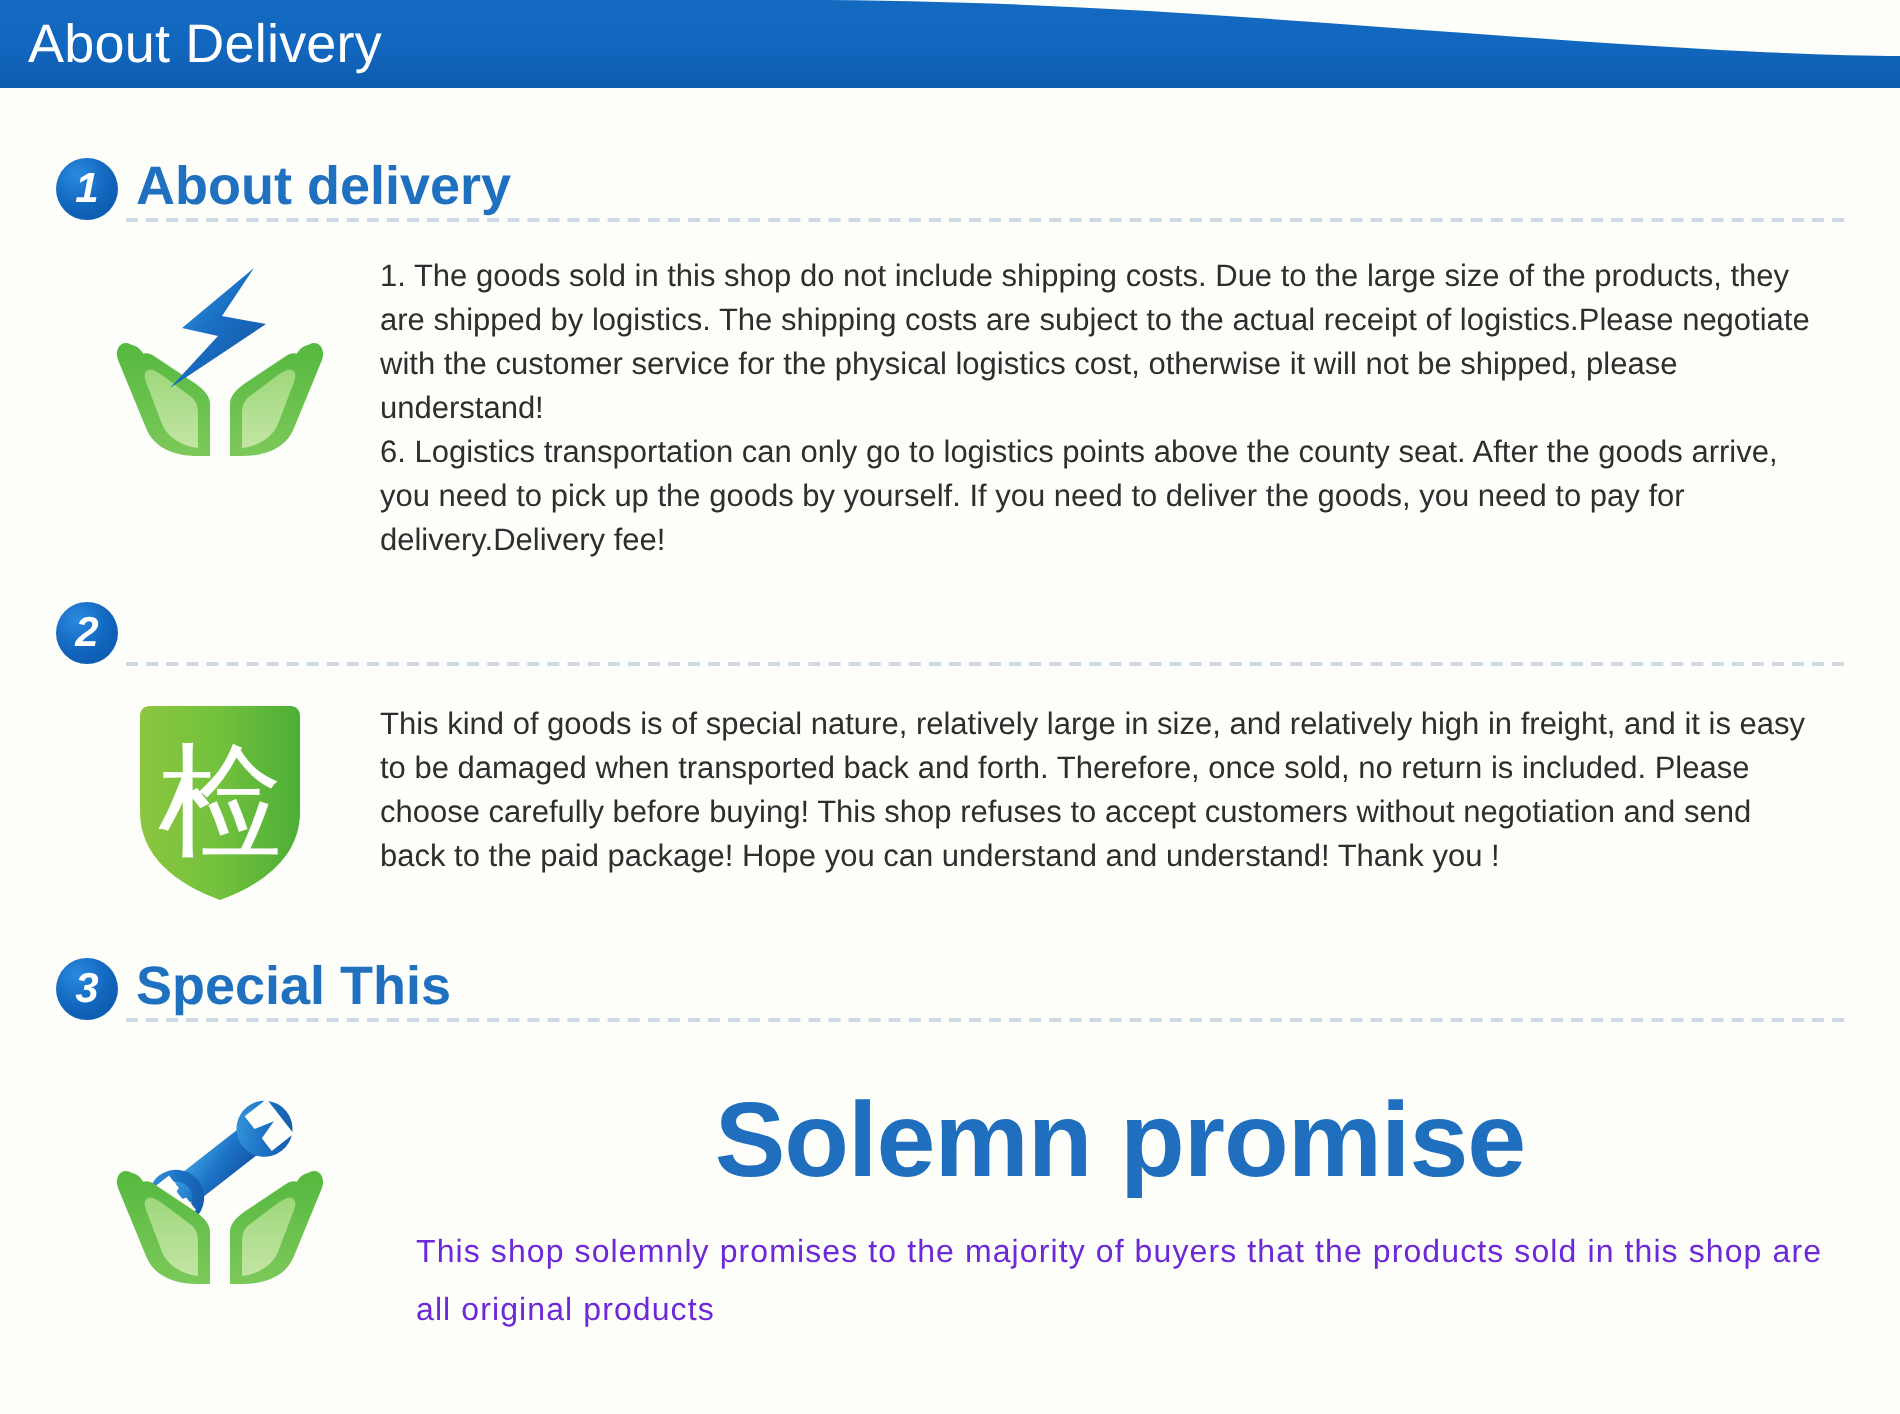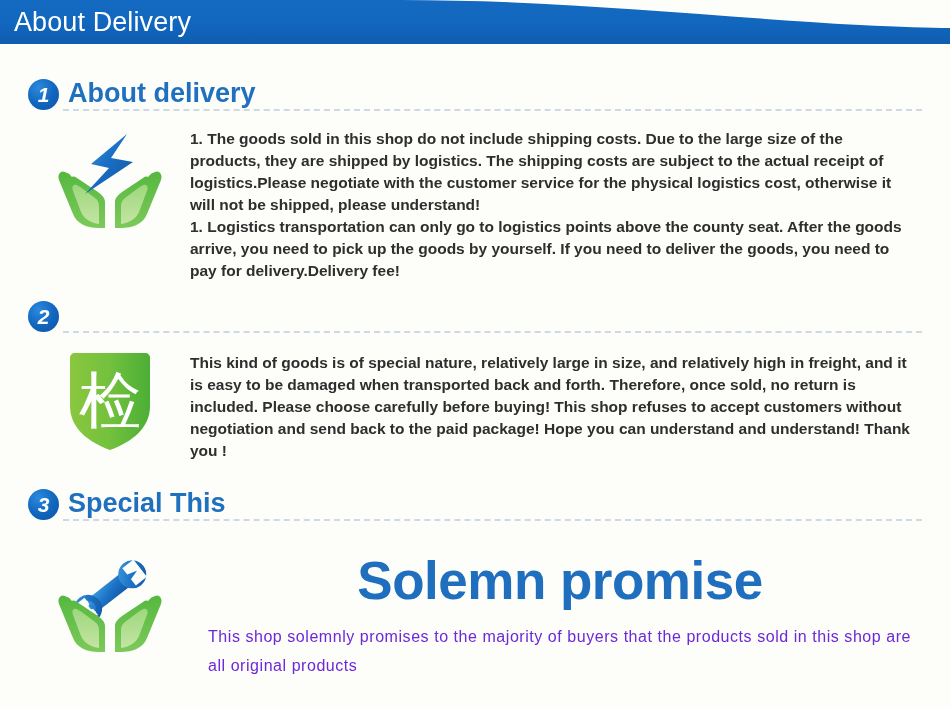--- a/index.html
+++ b/index.html
@@ -99,21 +99,20 @@
   }
   .icon-cell {
     flex: 0 0 160px;
     display: flex;
     justify-content: center;
     align-items: flex-start;
   }
   .text-cell {
     flex: 1 1 auto;
     padding-right: 10px;
-    font-weight: bold;
   }
   .body-text {
     margin: 0;
     font-size: 15.5px;
     line-height: 22px;
     color: #2e2e2e;
     text-align: left;
   }
 
   
@@ -200,21 +199,21 @@
                  C60,70 63,67 67,64 L88,50 C91,48 94,48 95,51 C96,54 94,56 90,59
                  L80,66 L94,48 C96,45 98,45 100,44 Z" fill="url(#handG)"></path>
         <path d="M91,57 C89,56 86,58 82,61 L70,70 C67,72 66,75 66,79 L66,96
                  C74,95 81,91 84,84 L92,63 C93,60 93,58 91,57 Z" fill="url(#palmG)"></path>
 
         <path d="M72,6 L36,36 L54,40 L30,66 L78,34 L56,30 Z" fill="url(#boltG)"></path>
       </svg>
     </div>
     <div class="text-cell">
       <p class="body-text">1. The goods sold in this shop do not include shipping costs. Due to the large size of the products, they are shipped by logistics. The shipping costs are subject to the actual receipt of logistics.Please negotiate with the customer service for the physical logistics cost, otherwise it will not be shipped, please understand!</p>
-      <p class="body-text">1. Logistics transportation can only go to logistics points above the county seat. After the goods arrive, you need to pick up the goods by yourself. If you need to deliver the goods, you need to pay for delivery.Delivery fee!</p>
+      <p class="body-text">6. Logistics transportation can only go to logistics points above the county seat. After the goods arrive, you need to pick up the goods by yourself. If you need to deliver the goods, you need to pay for delivery.Delivery fee!</p>
     </div>
   </div>
 
   <div class="section-heading" style="margin-top:14px;">
     <div class="badge">2</div>
     <div class="dash-rule"></div>
   </div>
 
   <div class="section-body" style="margin-top:14px;">
     <div class="icon-cell">

